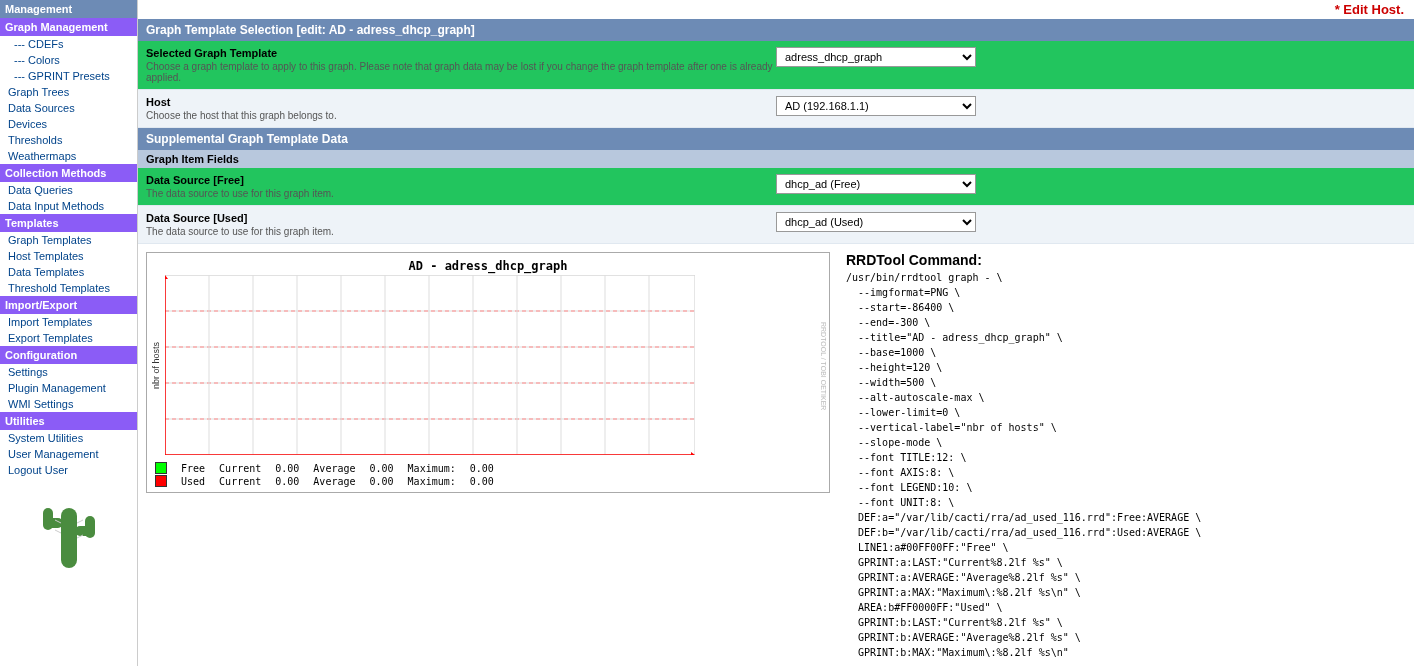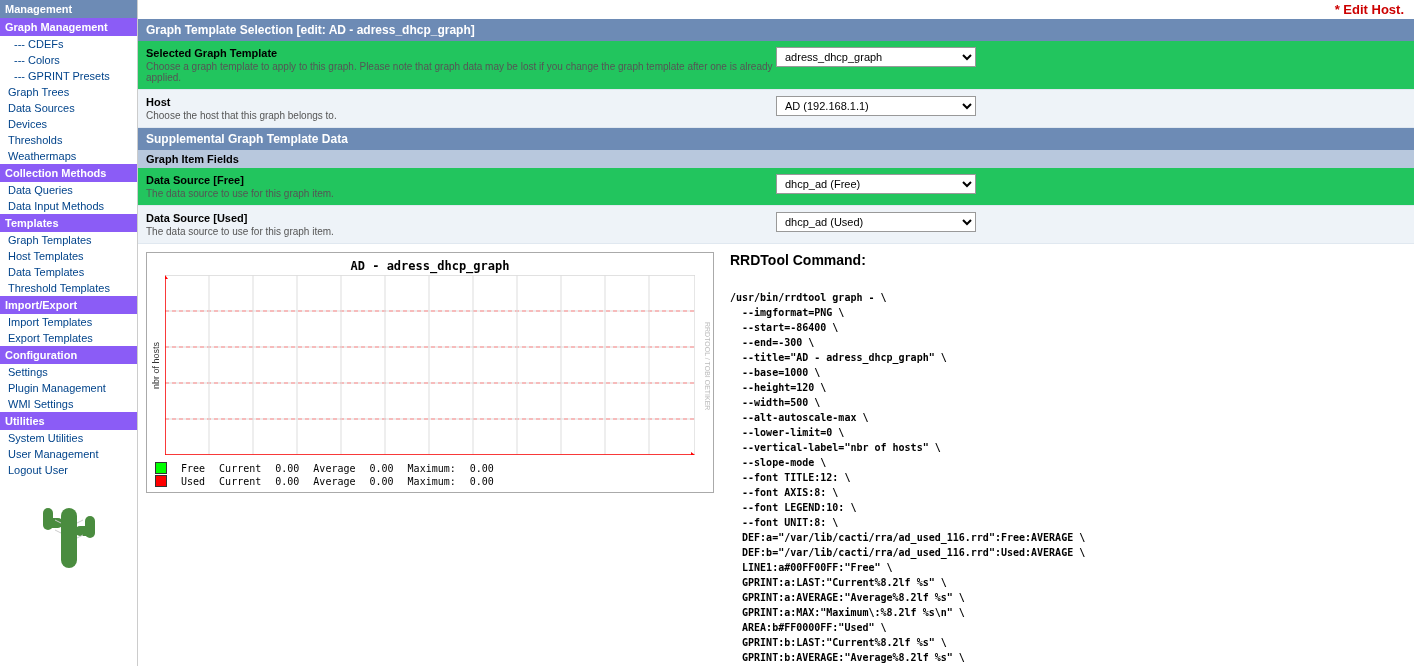--- a/index.html
+++ b/index.html
@@ -117,21 +117,21 @@
       gap: 16px;
     }
 
     
     .graph-area {
       flex: 0 0 auto;
     }
     .graph-box {
       border: 1px solid #aaa;
       background: #fff;
-      width: 568px;
+      width: 684px;
     }
     .graph-title {
       text-align: center;
       font-weight: bold;
       font-size: 12px;
       padding: 6px 0 2px;
       font-family: monospace;
     }
     .graph-legend {
       padding: 4px 8px;
@@ -154,30 +154,29 @@
     
     .rrd-area {
       flex: 1;
       font-family: monospace;
       font-size: 11px;
     }
     .rrd-title {
       font-size: 14px;
       font-weight: bold;
       color: #000;
-      margin-bottom: 22px;
+      margin-bottom: 2px;
       font-family: Verdana, Arial, sans-serif;
     }
     .rrd-code {
       font-family: monospace;
       font-size: 10px;
       line-height: 1.5;
       color: #000;
       white-space: pre;
-      font-weight: bold;
     }
 
     
     .cactus-svg { }
   </style>
 </head>
 <body>
 
 <div id="sidebar">
   <div class="sidebar-section-header">Management</div>

